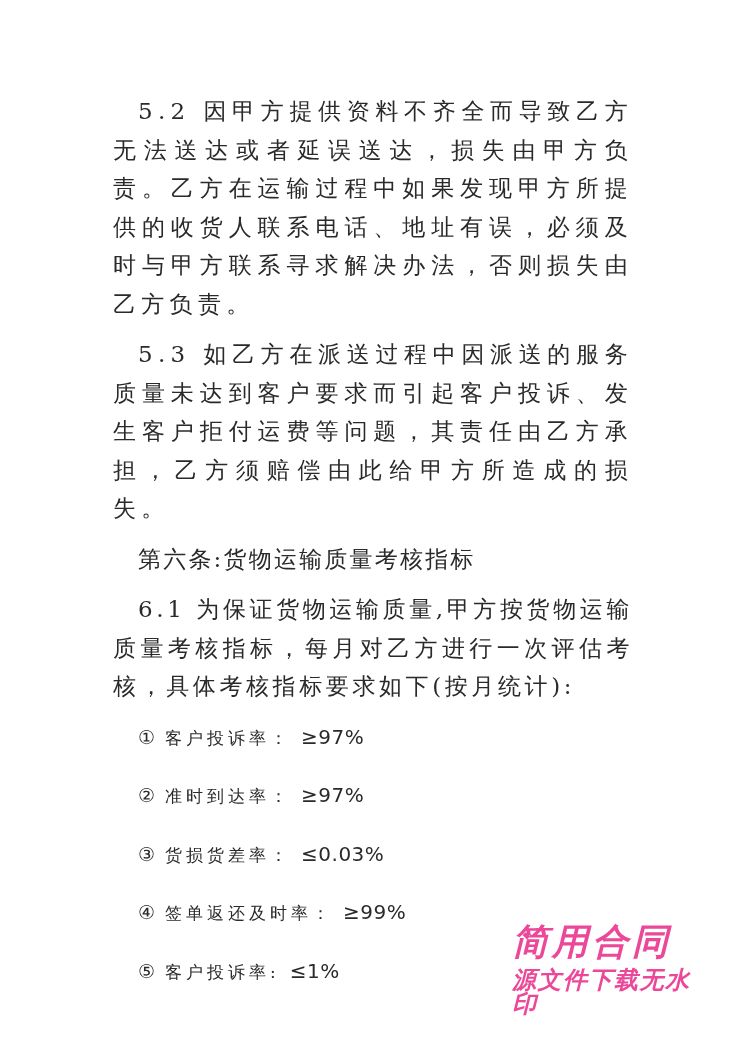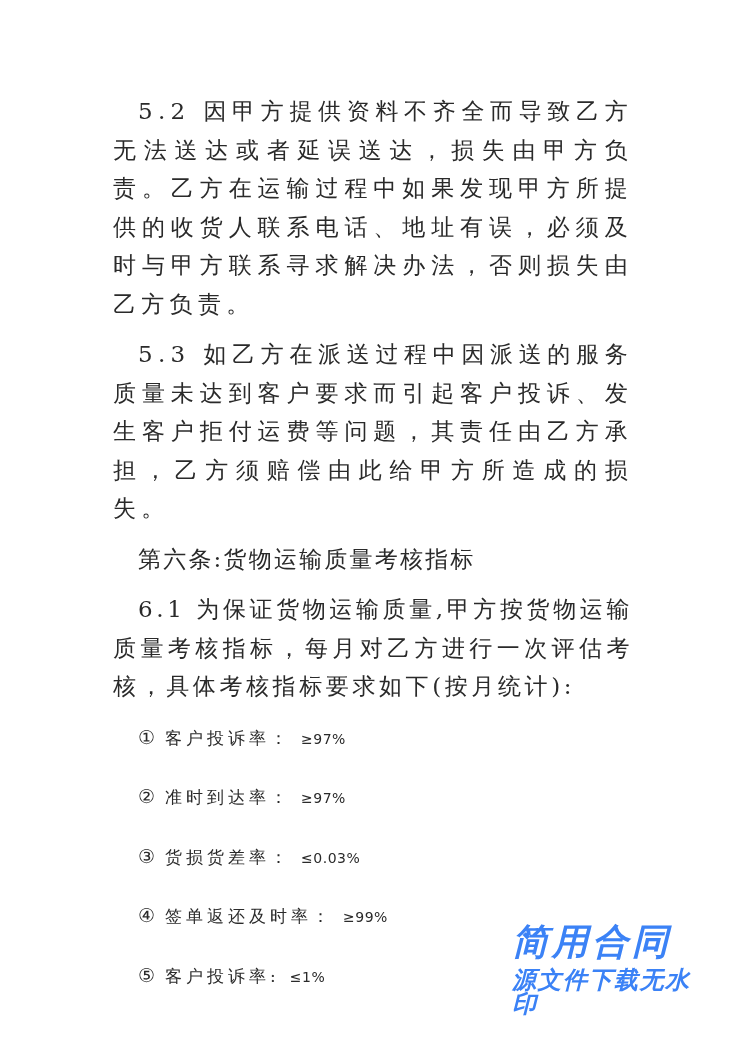--- a/index.html
+++ b/index.html
@@ -45,31 +45,31 @@
     }
     .item .num {
       font-size: 19px;
       letter-spacing: 0;
       margin-right: 10px;
     }
     .item .val {
       letter-spacing: 0.5px;
       margin-left: 10px;
       font-family: "DejaVu Sans", "Liberation Sans", sans-serif;
-      font-size: 14px;
+      font-size: 20px;
     }
     .para.last {
       letter-spacing: 3.6px;
     }
     .watermark {
       position: absolute;
       left: 512px;
       top: 922px;
       width: 190px;
-      color: #3b82f6;
+      color: #ec4899;
       font-family: "DejaVu Sans", "Liberation Sans", sans-serif;
       font-weight: bold;
       font-style: italic;
       text-align: left;
       user-select: none;
     }
     .watermark .wm-title {
       font-size: 36px;
       letter-spacing: 4px;
       line-height: 40px;

